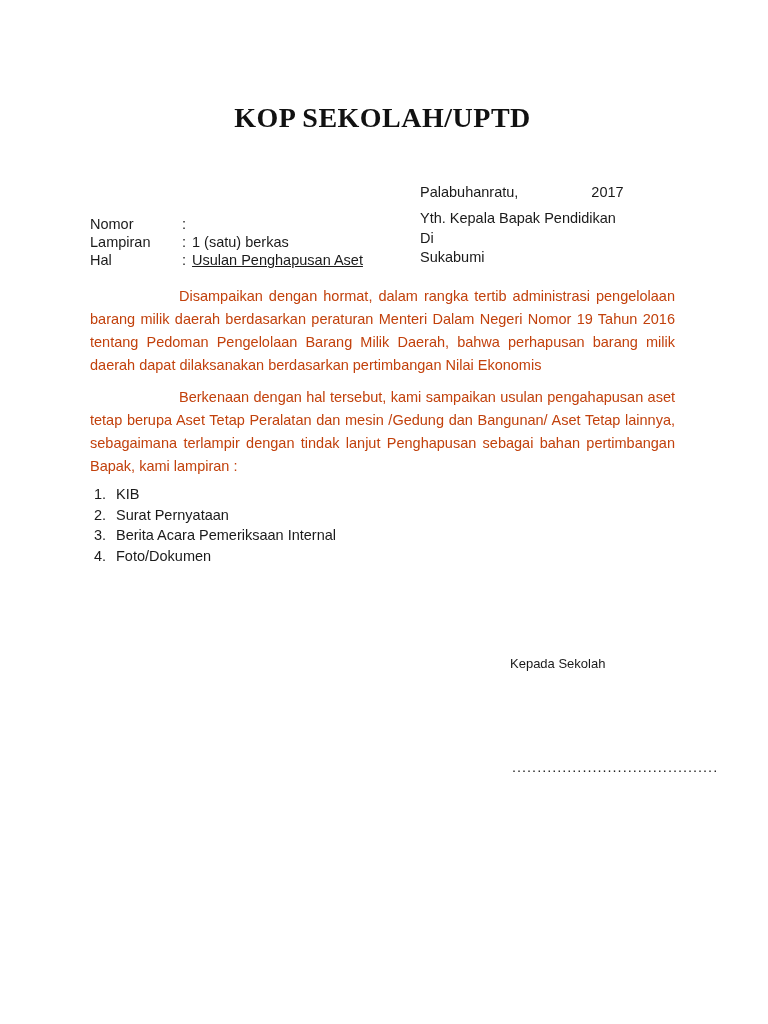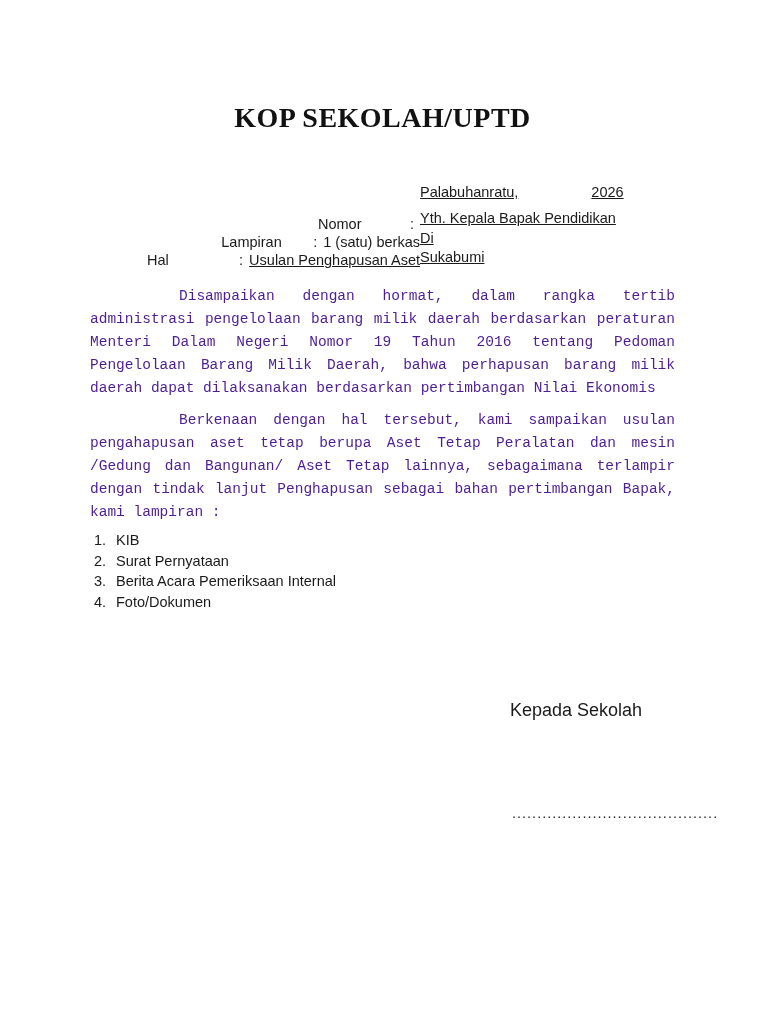--- a/index.html
+++ b/index.html
@@ -31,60 +31,58 @@
     display: flex;
     font-size: 14.5px;
   }
   .meta-col {
     width: 330px;
     padding-top: 33px;
   }
   .meta-row {
     display: flex;
     line-height: 18px;
-    justify-content: flex-end;
   }
   .meta-label { width: 92px; }
   .meta-colon { margin-right: 6px; }
   .meta-value { white-space: nowrap; }
   .underlined { text-decoration: underline; }
-  .addr-col { flex: 1; text-decoration: underline; }
+  .addr-col { flex: 1; }
   .date-line {
     display: flex;
     line-height: 20px;
     margin-bottom: 7px;
   }
   .date-spacer { width: 73px; }
   .addr-line { line-height: 19.5px; }
   .body-par {
     font-size: 14.5px;
     line-height: 23px;
     text-align: justify;
     text-indent: 89px;
-    color: #4c1d95;
-    font-family: Liberation Mono, monospace;
+    color: #c2410c;
   }
   .par-1 { margin-top: 16px; }
   .par-2 { margin-top: 9px; }
   .attachment-list {
     margin-top: 6px;
     padding-left: 4px;
     list-style: none;
     font-size: 14.5px;
   }
   .attachment-item {
     display: flex;
     line-height: 20.5px;
   }
   .attachment-num { width: 22px; }
   .closing-par { margin-top: 19px; }
   .signature-block {
     margin-top: 88px;
     margin-left: 420px;
-    font-size: 18px;
+    font-size: 13px;
     line-height: 20px;
   }
   .dotted-line {
     margin-top: 83px;
     margin-left: 422px;
     font-size: 14.5px;
     line-height: 20px;
     letter-spacing: 1px;
     white-space: nowrap;
     color: #222222;
@@ -115,21 +113,21 @@
           <span class="meta-label">Hal</span>
           <span class="meta-colon">:</span>
           <span class="meta-value underlined">Usulan Penghapusan Aset</span>
         </div>
       </div>
 
       <div class="addr-col">
         <div class="date-line">
           <span>Palabuhanratu,</span>
           <span class="date-spacer"></span>
-          <span>2026</span>
+          <span>2017</span>
         </div>
         <div class="addr-line">Yth. Kepala Bapak Pendidikan</div>
         <div class="addr-line">Di</div>
         <div class="addr-line">Sukabumi</div>
       </div>
 
     </div>
 
     <p class="body-par par-1">Disampaikan dengan hormat, dalam rangka tertib administrasi pengelolaan barang milik daerah berdasarkan peraturan Menteri Dalam Negeri Nomor 19 Tahun 2016 tentang Pedoman Pengelolaan Barang Milik Daerah, bahwa perhapusan barang milik daerah dapat dilaksanakan berdasarkan pertimbangan Nilai Ekonomis</p>
 

